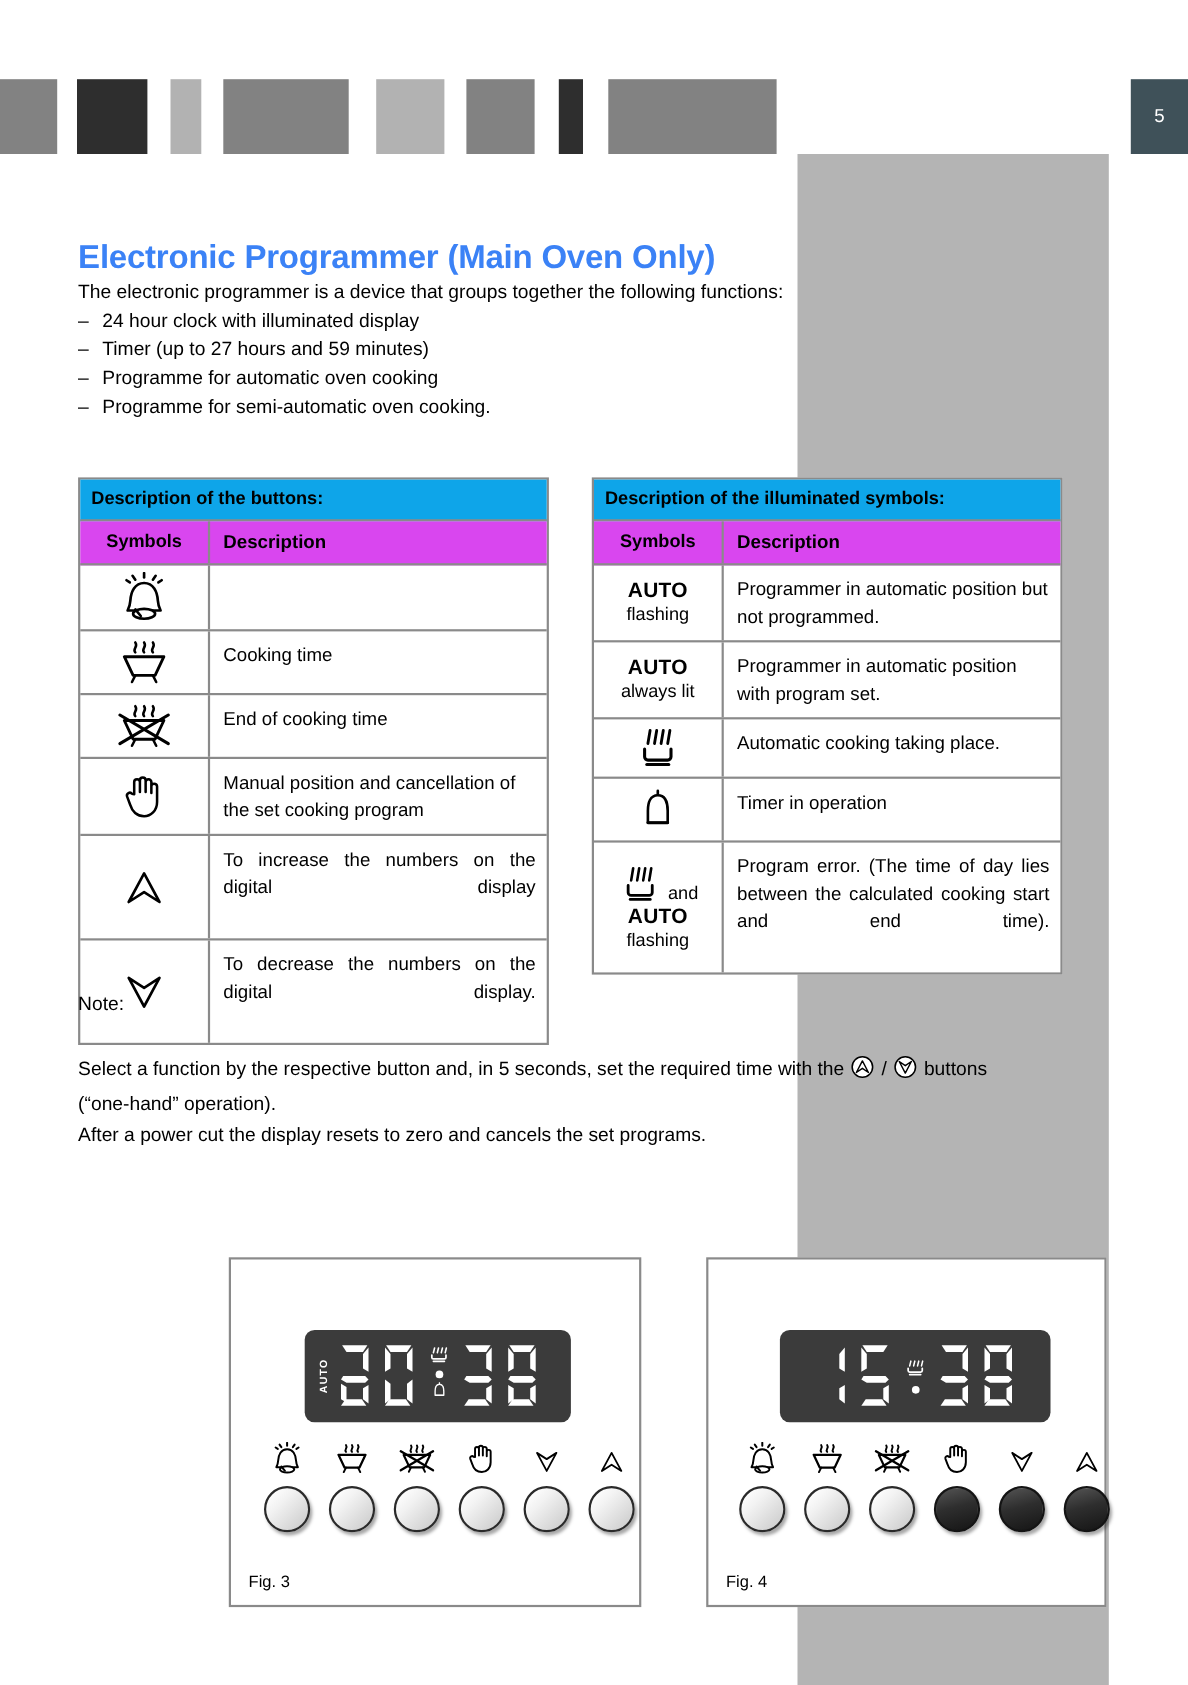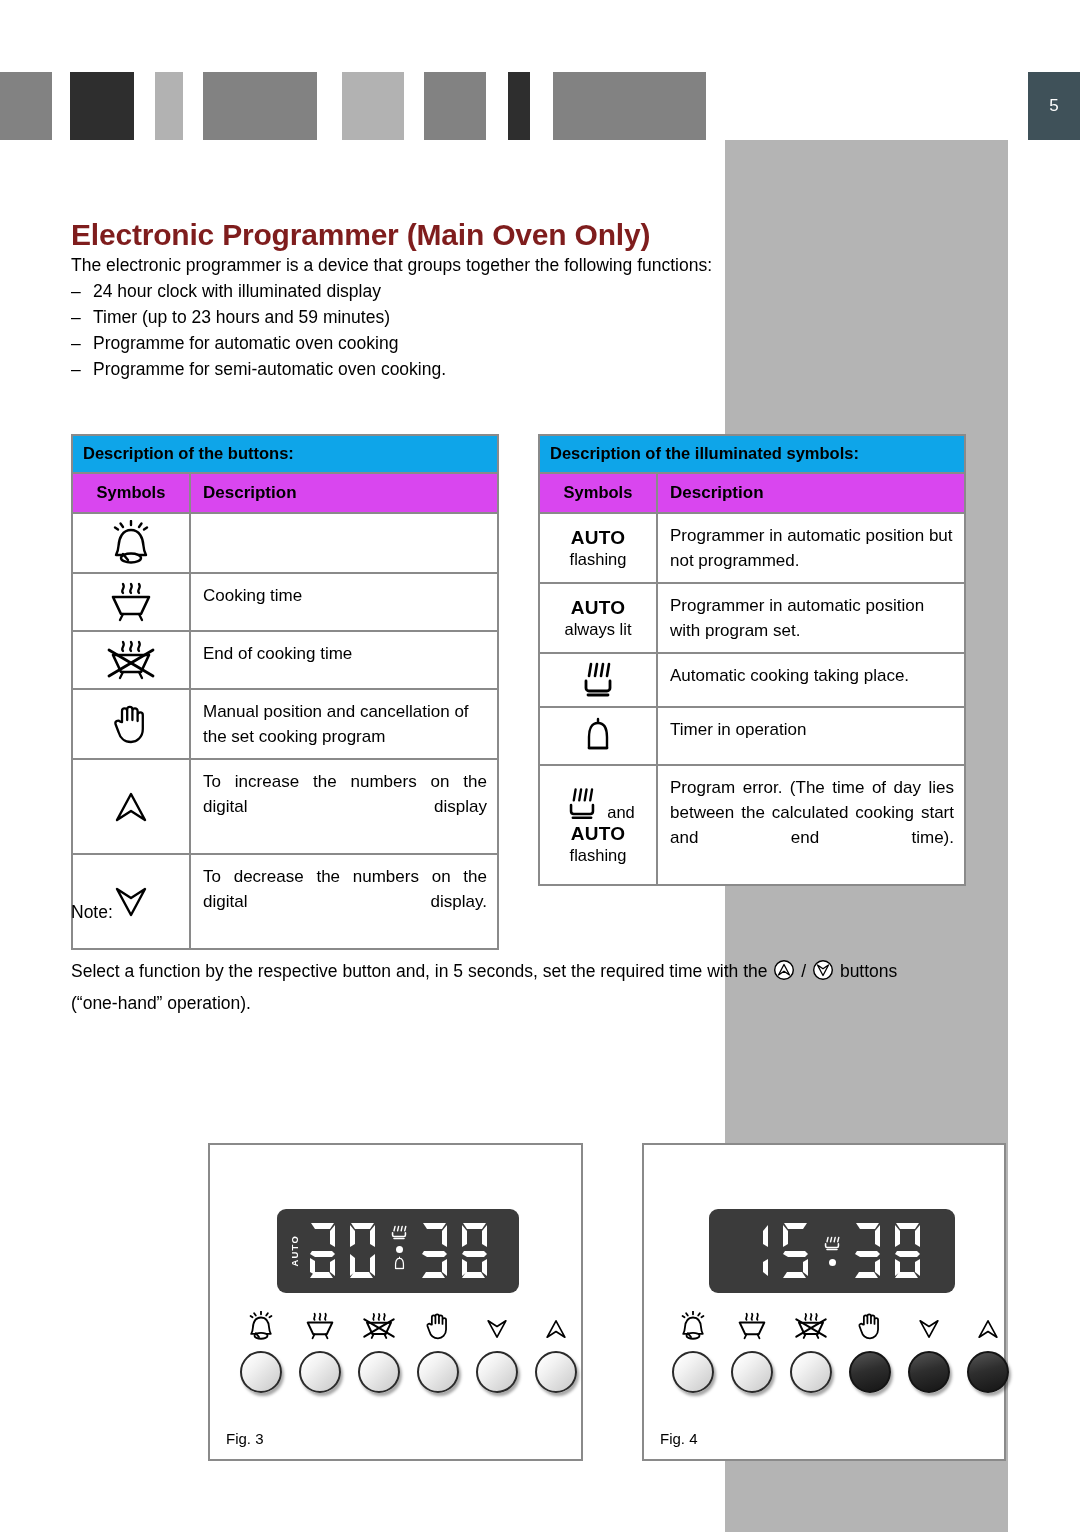--- a/index.html
+++ b/index.html
@@ -33,21 +33,21 @@
     width: 283px; height: 1392px;
     background: #b4b4b4;
   }
 
   
   .page-title {
     position: absolute;
     left: 71px; top: 198px;
     font-size: 30px;
     font-weight: bold;
-    color: #7f1d1d;
+    color: #3b82f6;
     letter-spacing: -0.2px;
   }
 
   
   .intro {
     position: absolute;
     left: 71px; top: 252px;
     width: 720px;
     font-size: 17.5px;
     line-height: 26px;
@@ -201,21 +201,21 @@
 <h1 class="page-title">Electronic Programmer (Main Oven Only)</h1>
 
 <div class="intro">
   <div>The electronic programmer is a device that groups together the following functions:</div>
   <div class="bullet-row">
     <span class="dash">–</span>
     <span>24 hour clock with illuminated display</span>
   </div>
   <div class="bullet-row">
     <span class="dash">–</span>
-    <span>Timer (up to 23 hours and 59 minutes)</span>
+    <span>Timer (up to 27 hours and 59 minutes)</span>
   </div>
   <div class="bullet-row">
     <span class="dash">–</span>
     <span>Programme for automatic oven cooking</span>
   </div>
   <div class="bullet-row">
     <span class="dash">–</span>
     <span>Programme for semi-automatic oven cooking.</span>
   </div>
 </div>
@@ -397,20 +397,21 @@
       </svg>
     </span><span>/</span><span class="inline-ic">
       <svg width="22" height="22" viewBox="0 0 22 22">
         <circle cx="11" cy="11" r="9.3" fill="#fff" stroke="#000" stroke-width="1.4"></circle>
         <path d="M5.5 6 L11 16.5 L16.5 6 L11 9.8 Z" fill="#fff" stroke="#000" stroke-width="1.3" stroke-linejoin="round"></path>
       </svg>
     </span>
     <span>buttons</span>
   </div>
   <div>(“one-hand” operation).</div>
+  <div>After a power cut the display resets to zero and cancels the set programs.</div>
 </div>
 
 <div class="fig-box" id="fig3">
   <div class="lcd" style="left:67px; top:64px; width:218px; height:84px; padding:0 12px;">
     <span class="lcd-auto">AUTO</span>
     <div class="seg">
       <svg class="seg-digit" viewBox="0 0 40 62">
         <g fill="#ffffff">
             <polygon points="8,3 31,3 27,9 12,9"></polygon>
             <polygon points="32,5 32,27 27,24 27,11"></polygon>

